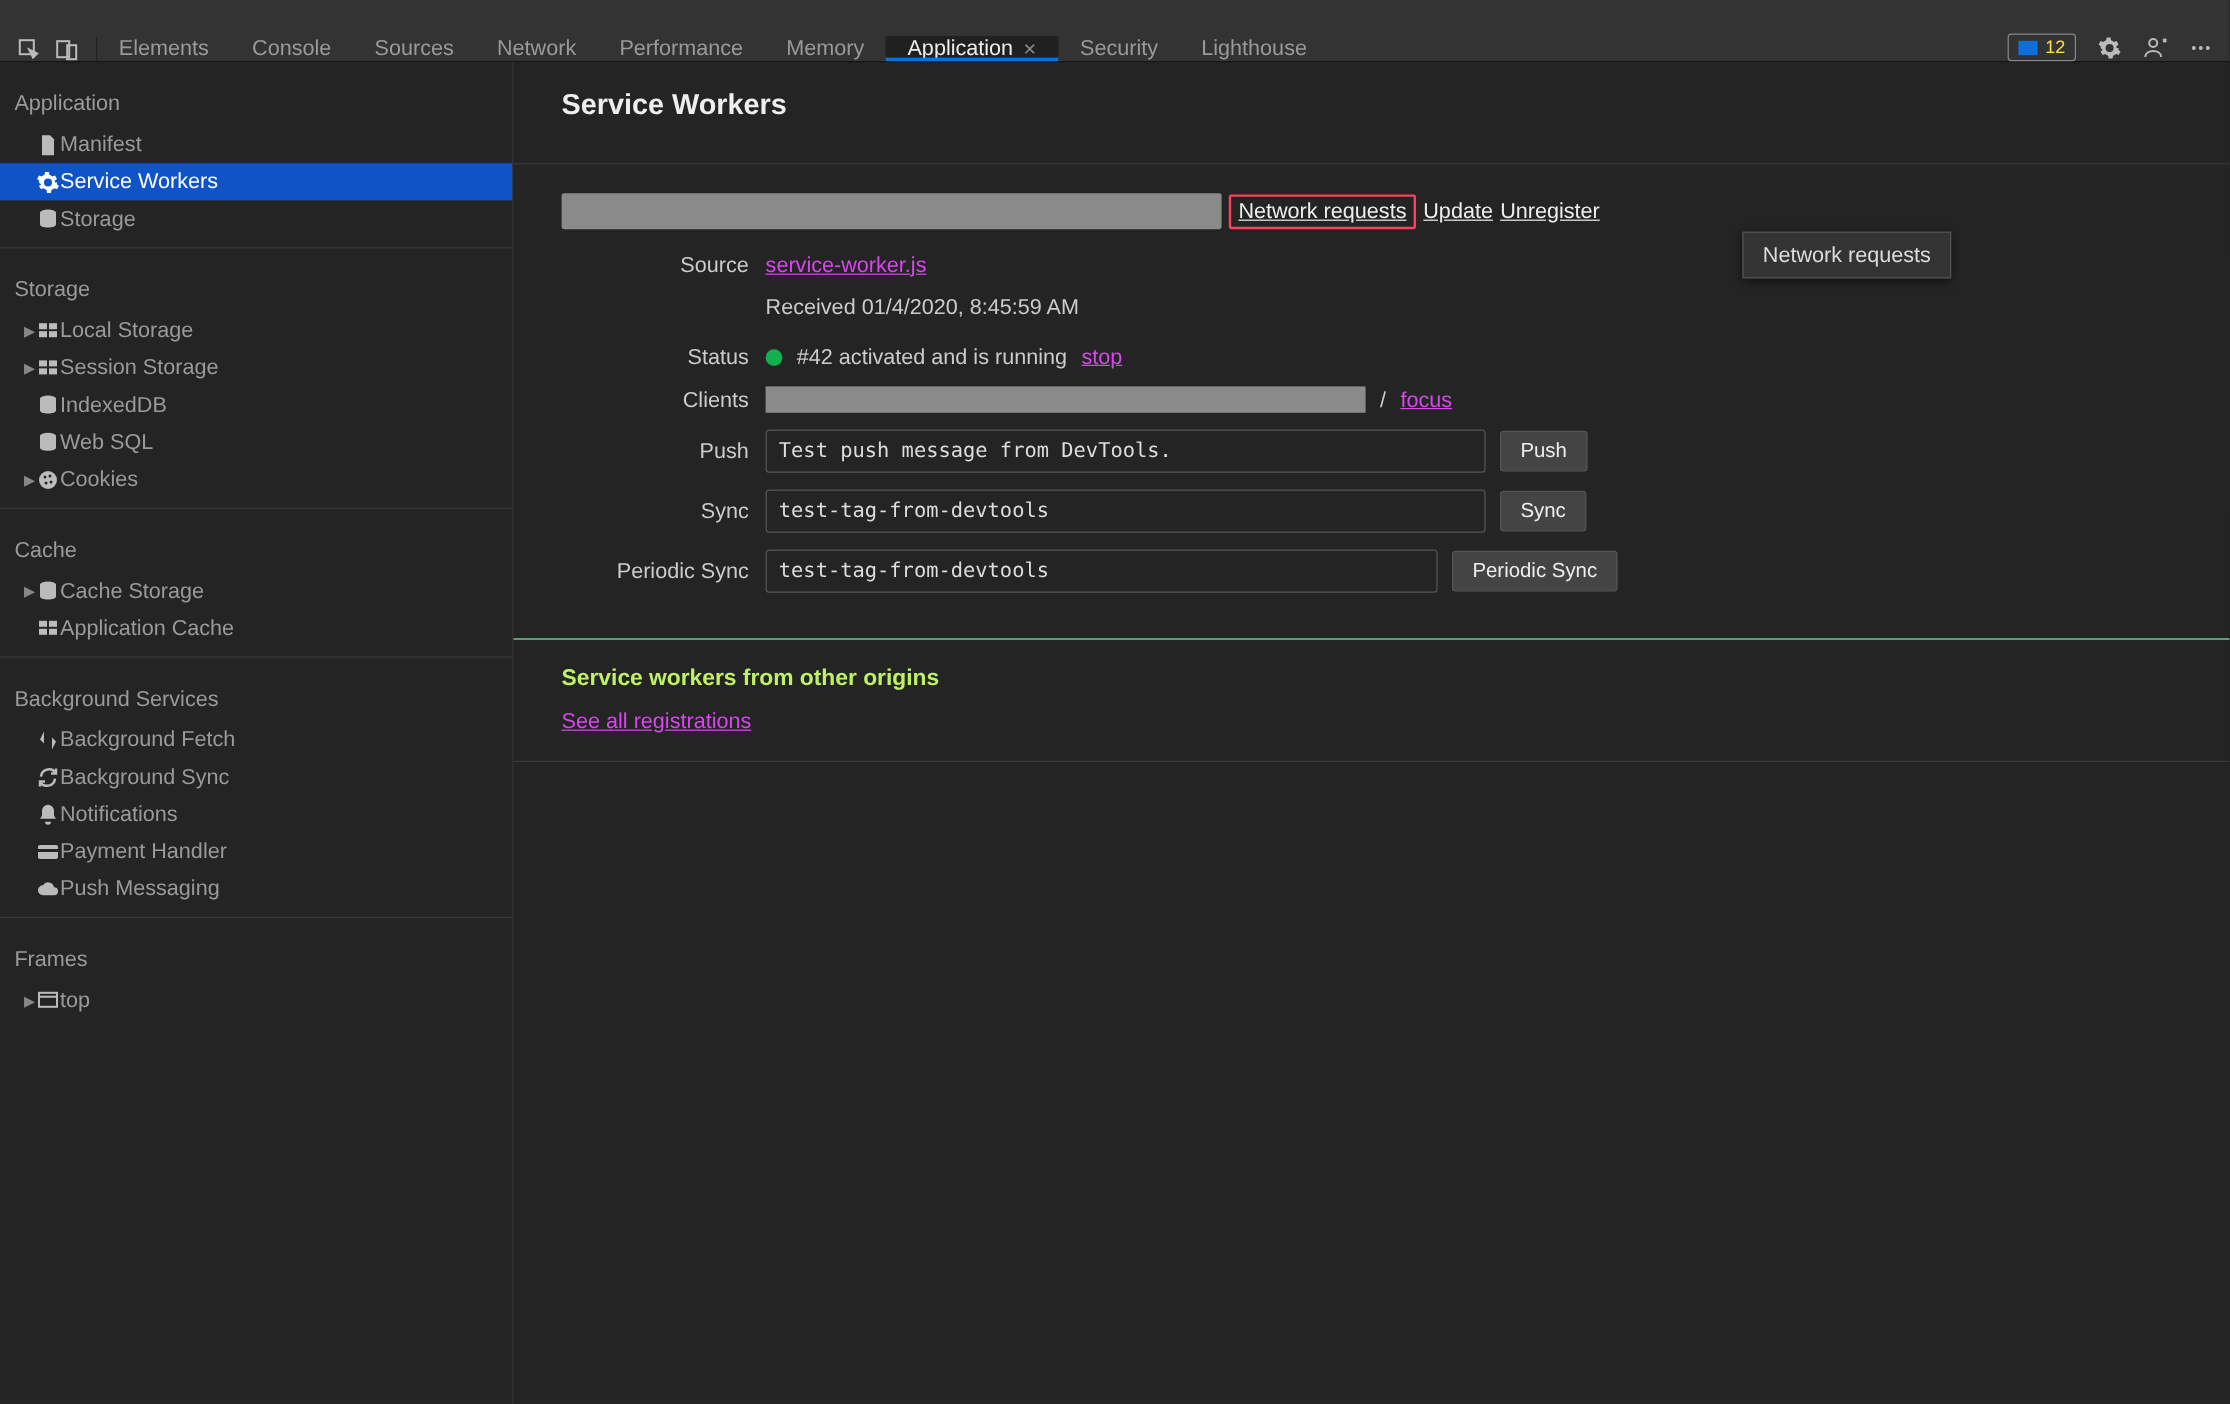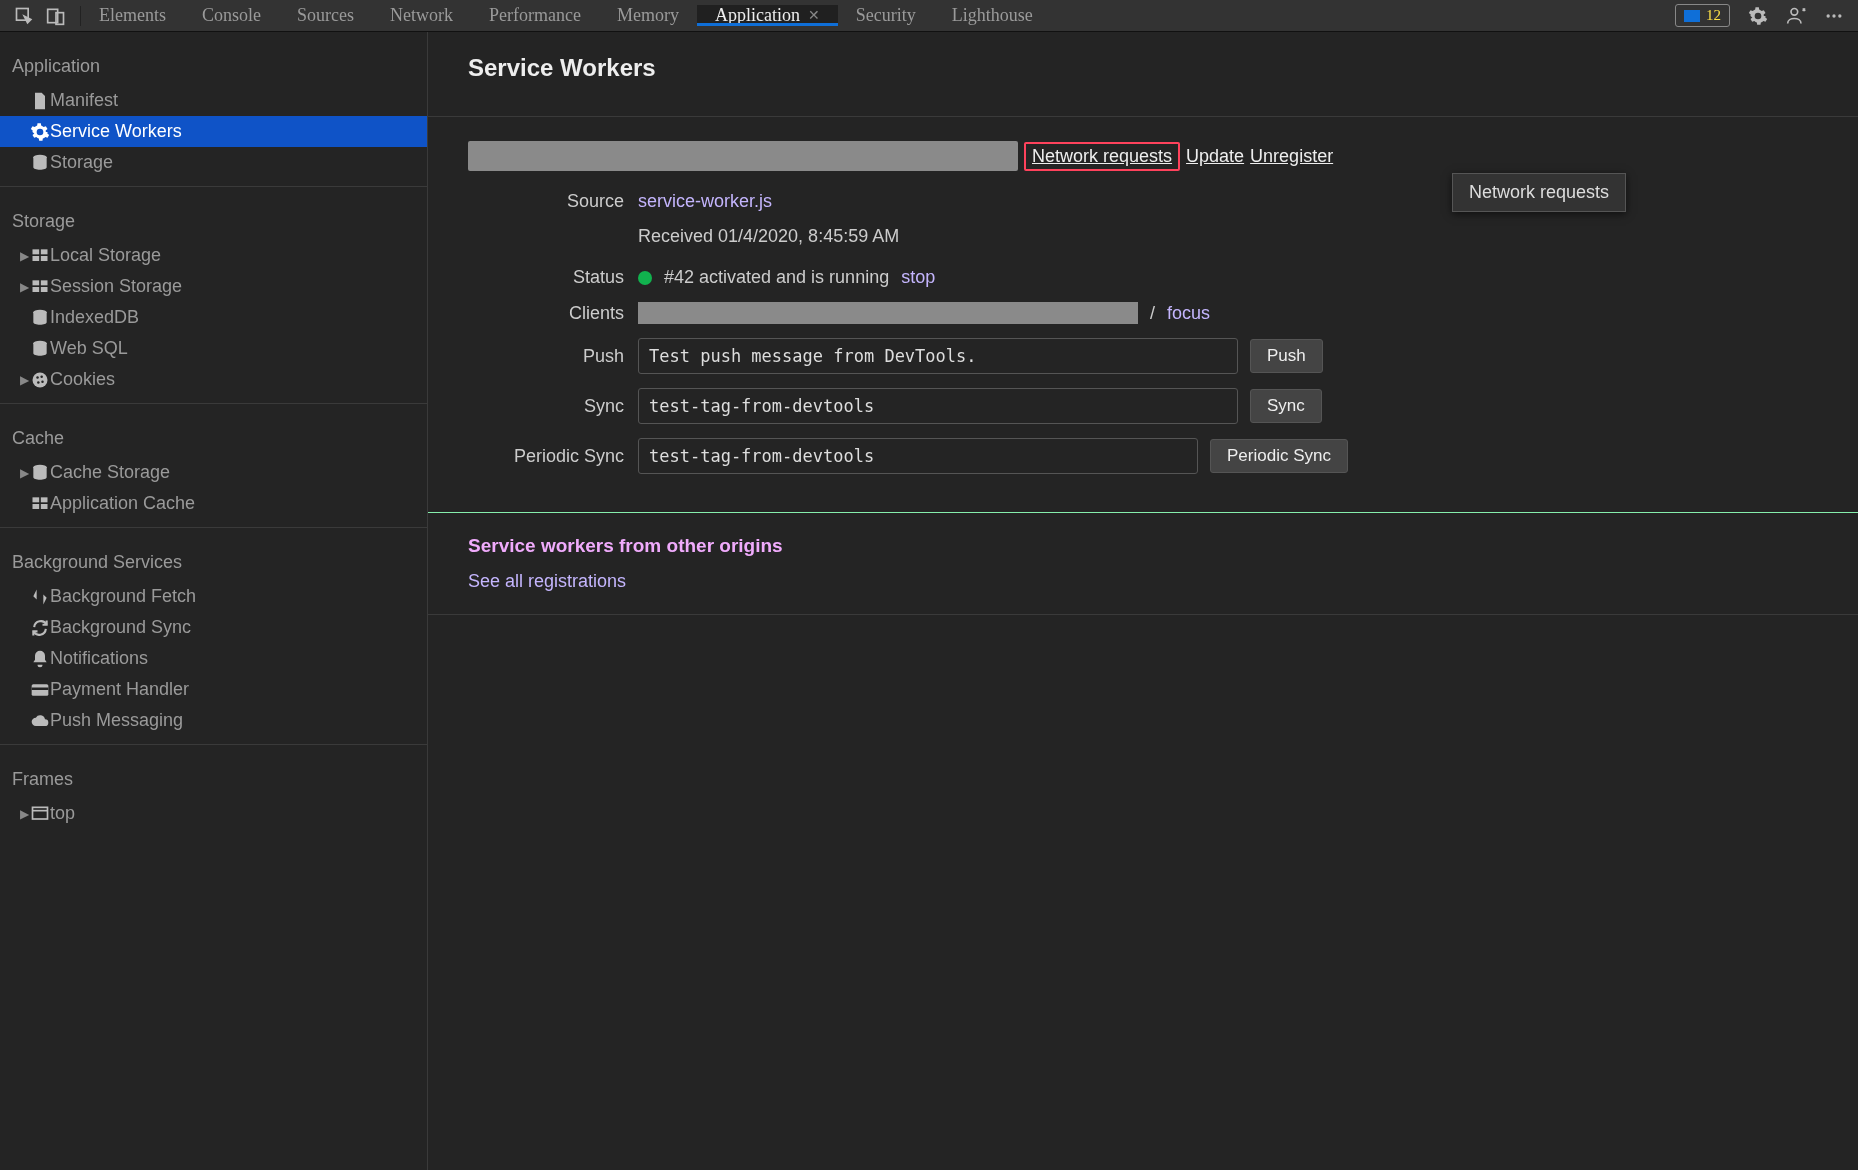--- a/index.html
+++ b/index.html
@@ -9,26 +9,25 @@
     color: #ccc;
     font-size: 18px;
     width: 1858px;
     height: 1170px;
     overflow: hidden;
     display: flex;
     flex-direction: column;
   }
   
   .tabbar {
-    height: 32px;
+    height: 52px;
     background: #333;
     display: flex;
-    align-items: center;
+    align-items: flex-end;
     border-bottom: 1px solid #111;
-    font-family: Liberation Serif, serif;
   }
   .tabbar .left-icons {
     display: flex;
     align-items: center;
     gap: 12px;
     padding: 0 14px;
     border-right: 1px solid #222;
   }
   .tabbar .tabs {
     display: flex;
@@ -209,21 +208,21 @@
     color:#ccc;
     padding-right: 14px;
   }
   .row .value {
     flex:1;
     display:flex;
     align-items:center;
     gap:12px;
     color:#ccc;
   }
-  .bluelink { color:#c4b5fd; cursor:pointer; }
+  .bluelink { color:#d946ef; text-decoration: underline; cursor:pointer; }
   .green-dot {
     width:14px; height:14px; border-radius:50%;
     background:#11b24e; display:inline-block;
   }
   .redacted {
     flex:1;
     max-width:500px;
     height:22px;
     background:#8a8a8a;
   }
@@ -246,21 +245,21 @@
     padding: 6px 16px;
     border-radius:3px;
     cursor:pointer;
     font-size:17px;
   }
   .other-origins {
     padding: 22px 40px;
     border-bottom: 1px solid #3a3a3a;
   }
   .other-origins h2 {
-    color:#f0abfc;
+    color:#bef264;
     font-size:19px;
     font-weight:600;
     margin-bottom: 14px;
   }
 </style>
 </head>
 <body>
 
 <div class="tabbar">
   <div class="left-icons">

